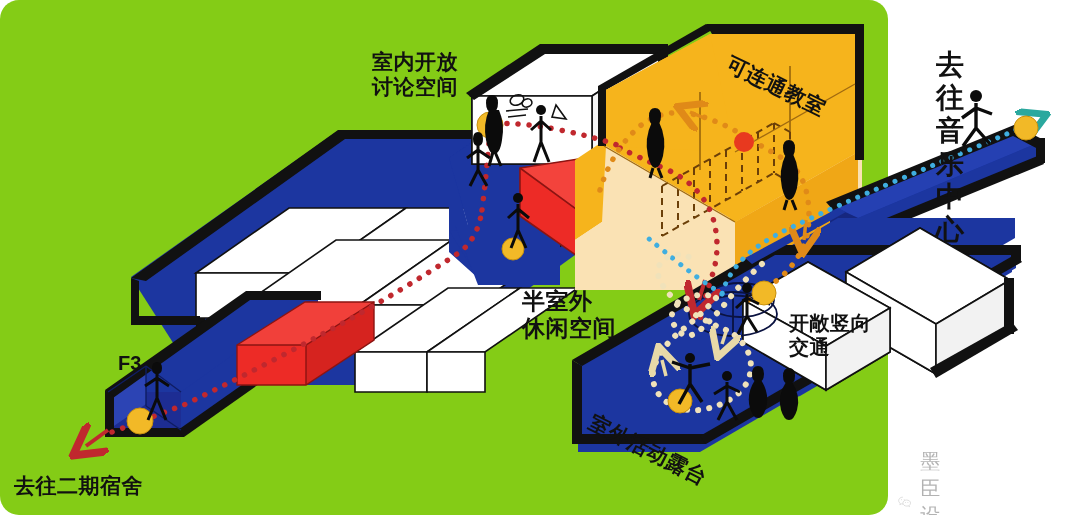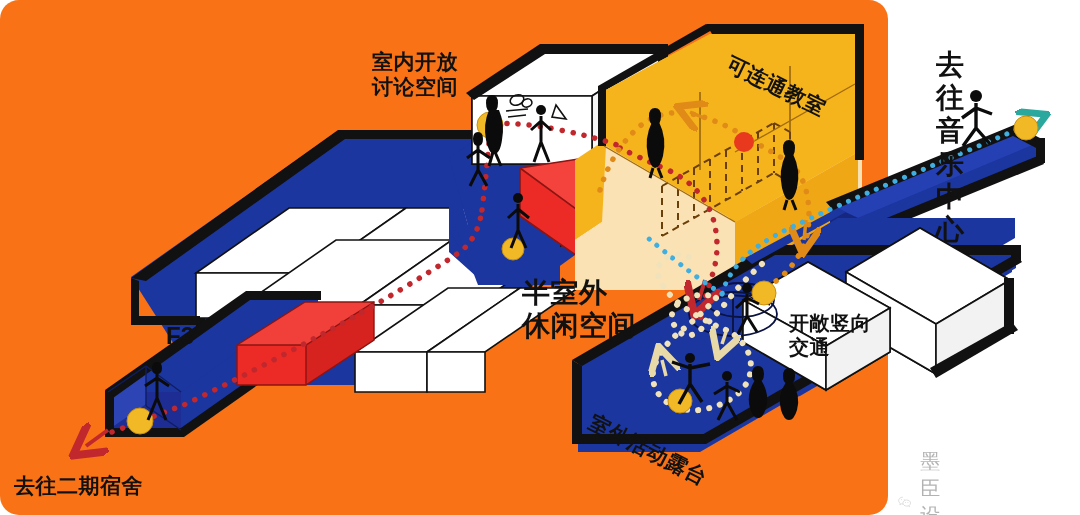--- a/index.html
+++ b/index.html
@@ -1,29 +1,29 @@
 <!DOCTYPE html>
 <html><head>
 <meta charset="utf-8">
 <style>
   html,body{margin:0;padding:0;background:#ffffff;}
   body{width:1080px;height:515px;overflow:hidden;
        font-family:"Liberation Sans","DejaVu Sans",sans-serif;}
-  #stage{position:relative;width:888px;height:515px;background:#f97316;border-radius:19px;}
+  #stage{position:relative;width:888px;height:515px;background:#84cc16;border-radius:19px;}
   svg#scene{position:absolute;left:0;top:0;width:1080px;height:515px;}
   .lbl{position:absolute;color:#111;font-weight:600;letter-spacing:.5px;
        white-space:pre-line;line-height:1.18;font-family:"Liberation Sans","DejaVu Sans",sans-serif;}
   .lbl-indoor{left:372px;top:50px;font-size:21px;}
   .lbl-class{left:733px;top:52px;font-size:21px;transform:rotate(26deg);transform-origin:0 0;}
   .lbl-music{left:936px;top:48px;font-size:28px;}
-  .lbl-semi{left:522px;top:276px;font-size:28px;}
+  .lbl-semi{left:522px;top:288px;font-size:23px;}
   .lbl-vert{left:789px;top:312px;font-size:20px;}
   .lbl-terr{left:596px;top:410px;font-size:21px;transform:rotate(27deg);transform-origin:0 0;}
   .lbl-dorm{left:14px;top:474px;font-size:21px;}
-  .lbl-f3{left:118px;top:322px;font-size:24px;font-weight:bold;letter-spacing:0;margin-left:48px;}
+  .lbl-f3{left:118px;top:352px;font-size:20px;font-weight:bold;letter-spacing:0;}
   #watermark{position:absolute;left:898px;top:448px;display:flex;align-items:center;gap:9px;
              opacity:.42;}
   #watermark .wm-text{font-size:20px;color:#4a4a4a;letter-spacing:2px;}
 </style>
 </head>
 <body>
 
 <div id="stage">
 
 <svg id="scene" viewBox="0 0 1080 515">

